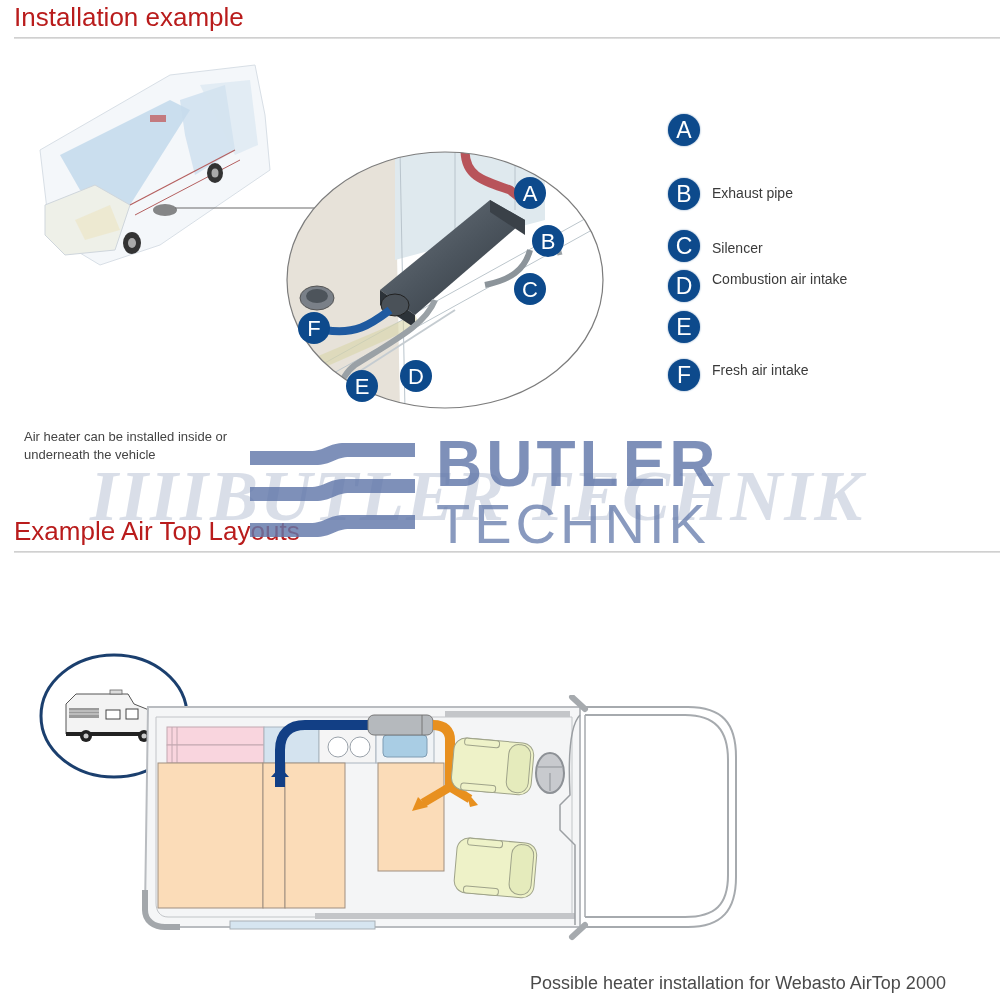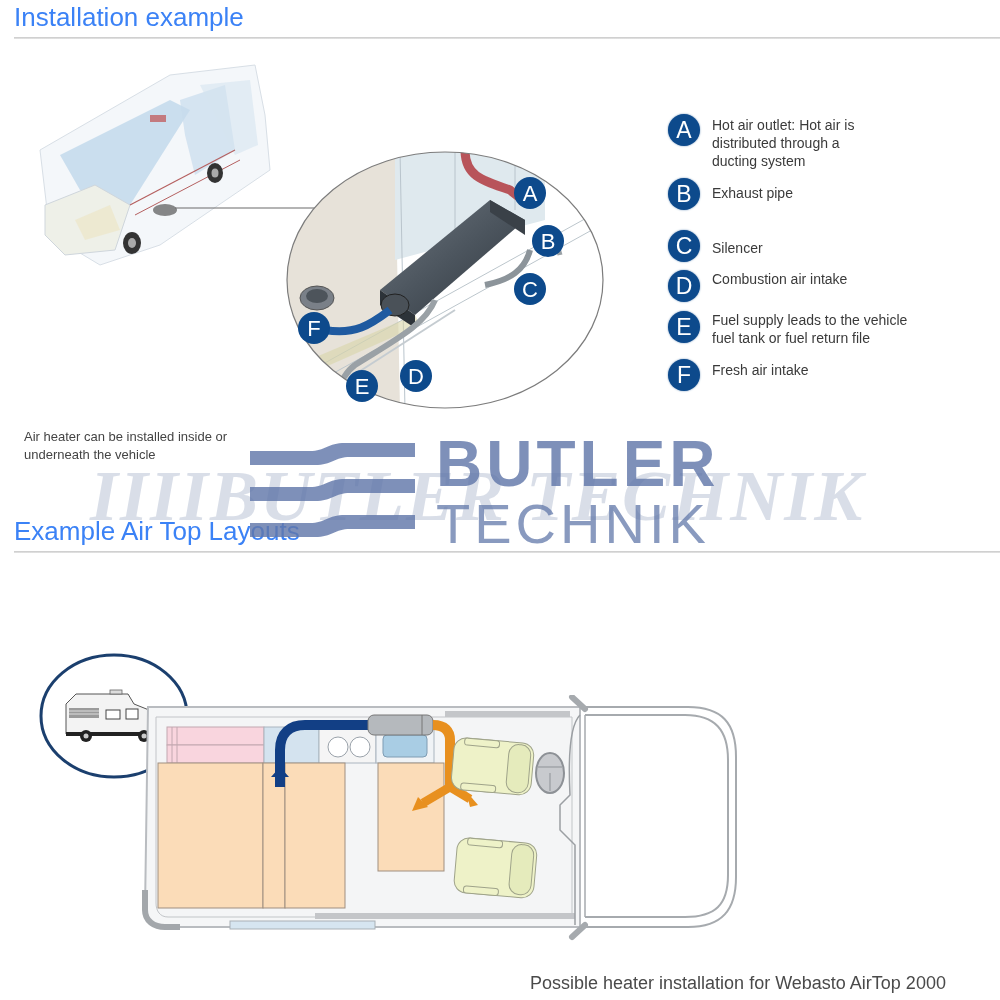--- a/index.html
+++ b/index.html
@@ -2,21 +2,21 @@
 <html><head>
 <meta charset="utf-8">
 <style>
   * { box-sizing: border-box; margin: 0; padding: 0; }
   html, body { width: 1000px; height: 1000px; background: #ffffff; overflow: hidden; }
   body { position: relative; font-family: "Liberation Sans", sans-serif; color: #333; }
 
   .section-title {
     position: absolute; left: 14px;
     font-family: "Liberation Sans", sans-serif;
-    font-size: 26px; color: #3b82f6; font-weight: normal;
+    font-size: 26px; color: #b91c1c; font-weight: normal;
   }
   .rule {
     position: absolute; left: 14px; right: 0; height: 2px;
     background: linear-gradient(to bottom, #c9c9c9, #e6e6e6);
   }
 
   .legend { position: absolute; left: 668px; top: 112px; width: 320px; }
   .legend-item { position: absolute; left: 0; display: flex; align-items: flex-start; }
   .badge {
     width: 32px; height: 32px; border-radius: 50%;
@@ -157,40 +157,35 @@
   </g>
   <g font-family="Liberation Sans, sans-serif" font-size="22" fill="#fff" text-anchor="middle">
     <circle cx="29" cy="178" r="16" fill="#0d4a8c"></circle>
       <text x="29" y="186">F</text>
   </g>
 </svg>
 
 <div class="legend">
   <div class="legend-item" style="top:2px;">
     <div class="badge">A</div>
-    <div class="legend-text">Hot air outlet: Hot air is
-distributed through a
-ducting system</div>
   </div>
   <div class="legend-item" style="top:66px;">
     <div class="badge">B</div>
     <div class="legend-text" style="margin-top:6px;text-align:right;">Exhaust pipe</div>
   </div>
   <div class="legend-item" style="top:118px;">
     <div class="badge">C</div>
     <div class="legend-text" style="margin-top:9px;">Silencer</div>
   </div>
   <div class="legend-item" style="top:158px;">
     <div class="badge">D</div>
     <div class="legend-text" style="margin-top:0;">Combustion air intake</div>
   </div>
   <div class="legend-item" style="top:199px;">
     <div class="badge">E</div>
-    <div class="legend-text" style="margin-top:0px;">Fuel supply leads to the vehicle
-fuel tank or fuel return file</div>
   </div>
   <div class="legend-item" style="top:247px;">
     <div class="badge">F</div>
     <div class="legend-text" style="">Fresh air intake</div>
   </div>
 </div>
 
 <div class="caption-left">Air heater can be installed inside or
 underneath the vehicle</div>
 

